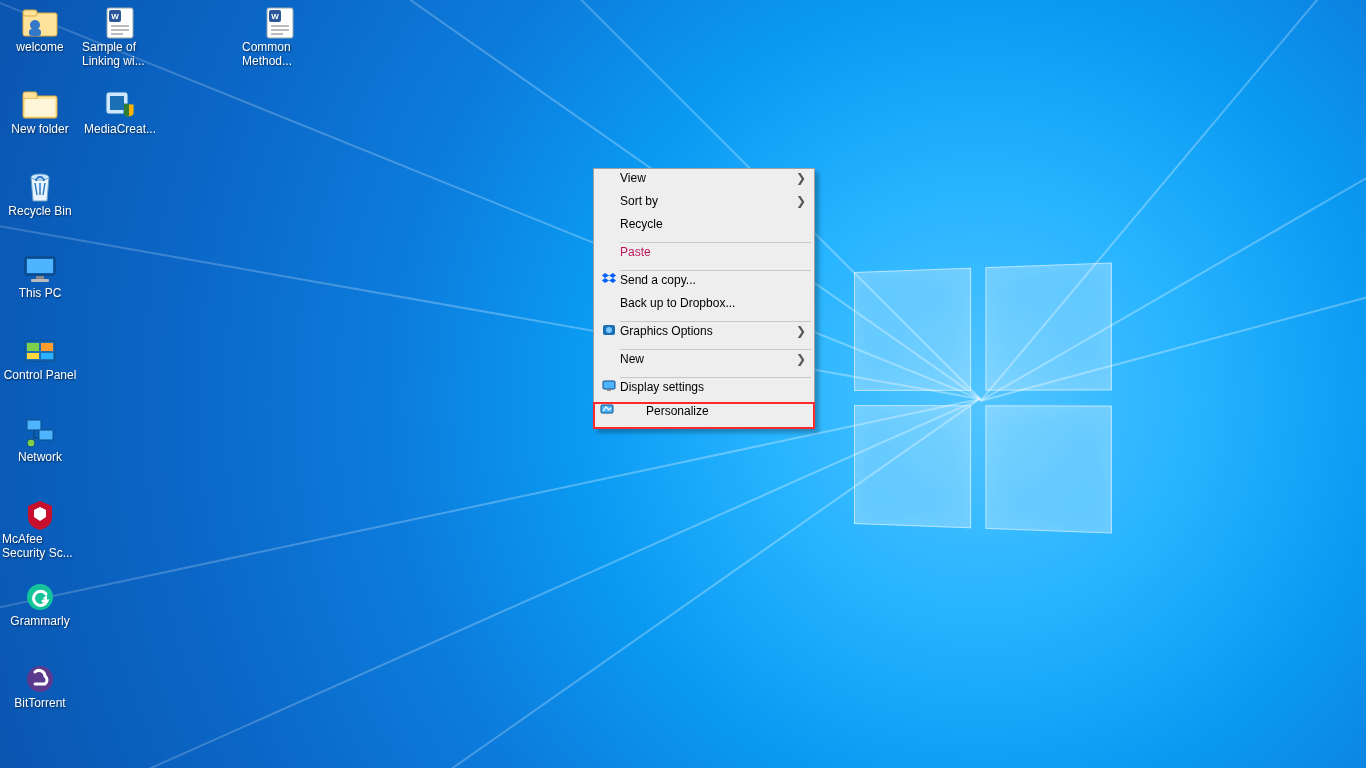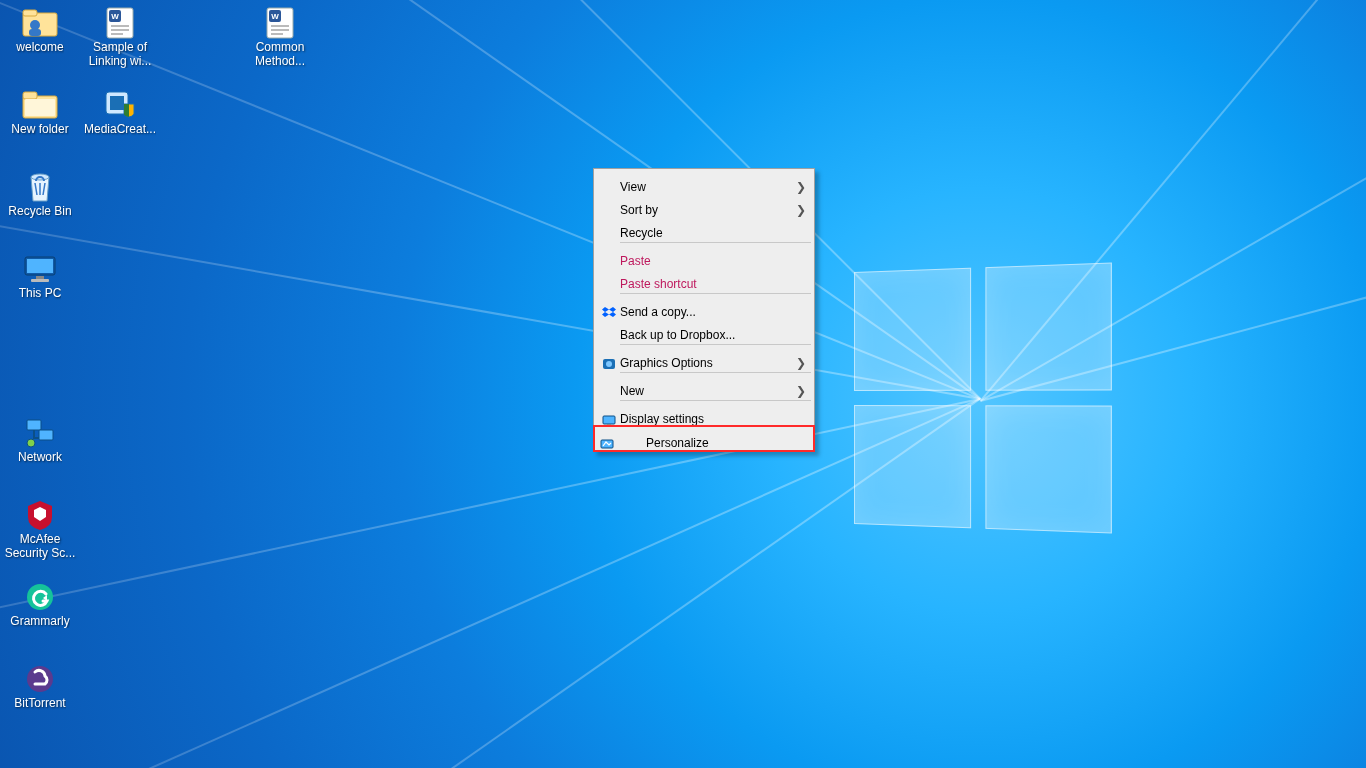--- a/index.html
+++ b/index.html
@@ -58,36 +58,36 @@
   .icon-cell{
     display:flex; flex-direction:column; align-items:center; justify-content:flex-start;
     padding-top:4px;
     width:80px; height:82px;
     cursor:default;
   }
   .icon-glyph{
     width:40px; height:34px; display:flex; align-items:center; justify-content:center;
   }
   .icon-label{
-    color:#fff; text-align:center; font-size:12px; line-height:14px;
+    color:#fff; text-align:left; font-size:12px; line-height:14px;
     text-shadow:1px 1px 2px rgba(0,0,0,.6);
     max-width:76px; overflow:hidden;
     display:-webkit-box; -webkit-line-clamp:2; -webkit-box-orient:vertical;
   }
 
   
   .context-menu{
     position:absolute; left:593px; top:168px; width:216px;
     background:#eeeeee;
     border:1px solid #a0a0a0;
     box-shadow:4px 4px 4px rgba(0,0,0,.25);
     padding:2px;
   }
   .cm-item{
-    display:flex; align-items:flex-end;
+    display:flex; align-items:flex-start;
     height:23px; padding:0 6px 0 4px;
     position:relative;
     color:#000;
   }
   .cm-item .cm-icon{width:18px; display:flex; justify-content:center;}
   .cm-item .cm-text{flex:1; font-size:12px; padding-left:2px;}
   .cm-item .cm-arrow{font-size:12px; color:#555;}
   .cm-item.disabled{color:#be185d;}
   .cm-sep{height:1px; background:#c8c8c8; margin:2px 1px 2px 24px;}
   .cm-highlight-box{
@@ -199,20 +199,32 @@
       <svg width="36" height="28" viewBox="0 0 36 28">
           <rect x="3" y="2" width="30" height="18" rx="2" fill="#0f5aa8" stroke="#083e73"></rect>
           <rect x="5" y="4" width="26" height="14" fill="#4fb4ff"></rect>
           <rect x="14" y="21" width="8" height="3" fill="#888"></rect>
           <rect x="9" y="24" width="18" height="3" rx="1" fill="#bbb"></rect>
         </svg>
     </span>
     <span class="icon-label">This PC</span>
   </div>
 
+  <div class="icon-cell" style="grid-column:1;grid-row:5">
+    <span class="icon-glyph">
+      <svg width="34" height="28" viewBox="0 0 34 28">
+          <rect x="2" y="4" width="30" height="20" rx="2" fill="#1b6fb5" stroke="#0b4f87"></rect>
+          <rect x="4" y="6" width="12" height="8" fill="#7fd14b"></rect>
+          <rect x="18" y="6" width="12" height="8" fill="#ff9c2b"></rect>
+          <rect x="4" y="16" width="12" height="6" fill="#ffd93b"></rect>
+          <rect x="18" y="16" width="12" height="6" fill="#2bb2ff"></rect>
+        </svg>
+    </span>
+    <span class="icon-label">Control Panel</span>
+  </div>
 
   <div class="icon-cell" style="grid-column:1;grid-row:6">
     <span class="icon-glyph">
       <svg width="34" height="30" viewBox="0 0 34 30">
           <rect x="4" y="2" width="14" height="10" rx="1" fill="#4fb4ff" stroke="#0b4f87"></rect>
           <rect x="16" y="12" width="14" height="10" rx="1" fill="#4fb4ff" stroke="#0b4f87"></rect>
           <path d="M11 12 L11 20 L16 20" stroke="#0b4f87" fill="none" stroke-width="2"></path>
           <circle cx="8" cy="25" r="4" fill="#7fd14b" stroke="#0b4f87"></circle>
         </svg>
     </span>
@@ -268,24 +280,20 @@
     <span class="cm-icon"></span>
     <span class="cm-text">Recycle</span>
   </div>
 
   <div class="cm-sep"></div>
 
   <div class="cm-item disabled">
     <span class="cm-icon"></span>
     <span class="cm-text">Paste</span>
   </div>
-  <div class="cm-item disabled">
-    <span class="cm-icon"></span>
-    <span class="cm-text">Paste shortcut</span>
-  </div>
 
   <div class="cm-sep"></div>
 
   <div class="cm-item">
     <span class="cm-icon">
       <svg width="14" height="12" viewBox="0 0 14 12">
           <path d="M3 0 L7 2.5 L3 5 L0 2.5 Z M11 0 L14 2.5 L11 5 L7 2.5 Z M3 5 L7 7.5 L3 10 L0 7.5 Z M11 5 L14 7.5 L11 10 L7 7.5 Z" fill="#0061ff"></path>
         </svg>
     </span>
     <span class="cm-text">Send a copy...</span>

